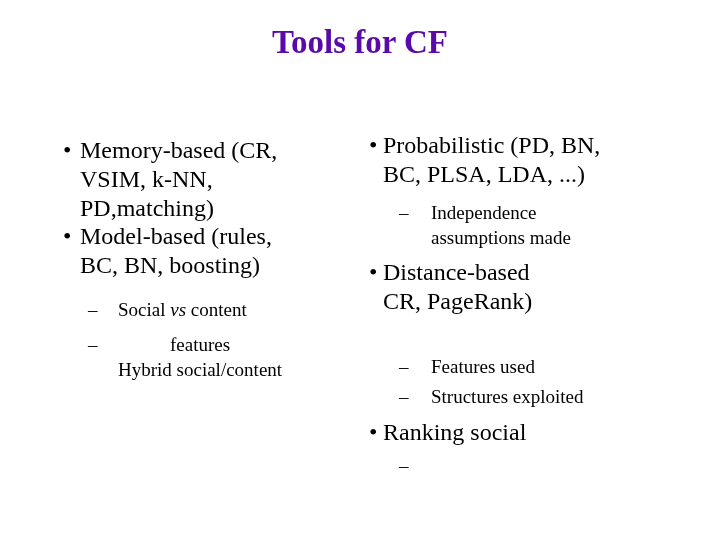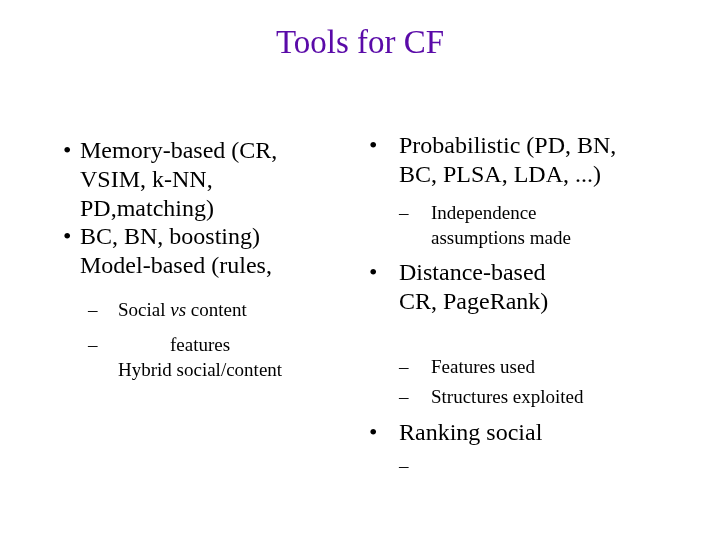--- a/index.html
+++ b/index.html
@@ -15,41 +15,41 @@
     width: 720px; height: 540px;
     background: #ffffff;
   }
   .title {
     position: absolute;
     left: 0; top: 22px;
     width: 720px;
     text-align: center;
     font-size: 33px;
     line-height: 40px;
-    font-weight: normal;
+    font-weight: bold;
     color: #5a0aa8;
   }
   .item {
     position: absolute;
     white-space: nowrap;
   }
   .item .marker {
     position: absolute;
     left: 0; top: 0;
   }
   .lvl1 {
     font-size: 24px;
     line-height: 29px;
   }
   .lvl2 {
     font-size: 19px;
     line-height: 25px;
   }
   .col-left.lvl1 .content  { margin-left: 17px; }
-  .col-right.lvl1 .content { margin-left: 30px; }
+  .col-right.lvl1 .content { margin-left: 14px; }
   .col-left.lvl2 .content  { margin-left: 30px; text-align: center; }
   .col-right.lvl2 .content { margin-left: 32px; }
   .ital { font-style: italic; }
 </style>
 </head>
 <body>
 
 <div class="slide">
 
   <div class="title" style="color: rgb(90, 10, 168);">Tools for CF</div>
@@ -59,22 +59,22 @@
     <div class="content">
       <div>Memory-based (CR,</div>
       <div>VSIM, k-NN,</div>
       <div>PD,matching)</div>
     </div>
   </div>
 
   <div class="item lvl1 col-left" style="left:63px; top:222px;">
     <span class="marker">•</span>
     <div class="content">
+      <div>Model-based (rules,</div>
       <div>BC, BN, boosting)</div>
-      <div>Model-based (rules,</div>
     </div>
   </div>
 
   <div class="item lvl2 col-left" style="left:88px; top:297px;">
     <span class="marker">–</span>
     <div class="content">
       <div><span>Social </span><span class="ital">vs</span><span> content</span></div>
     </div>
   </div>
 

